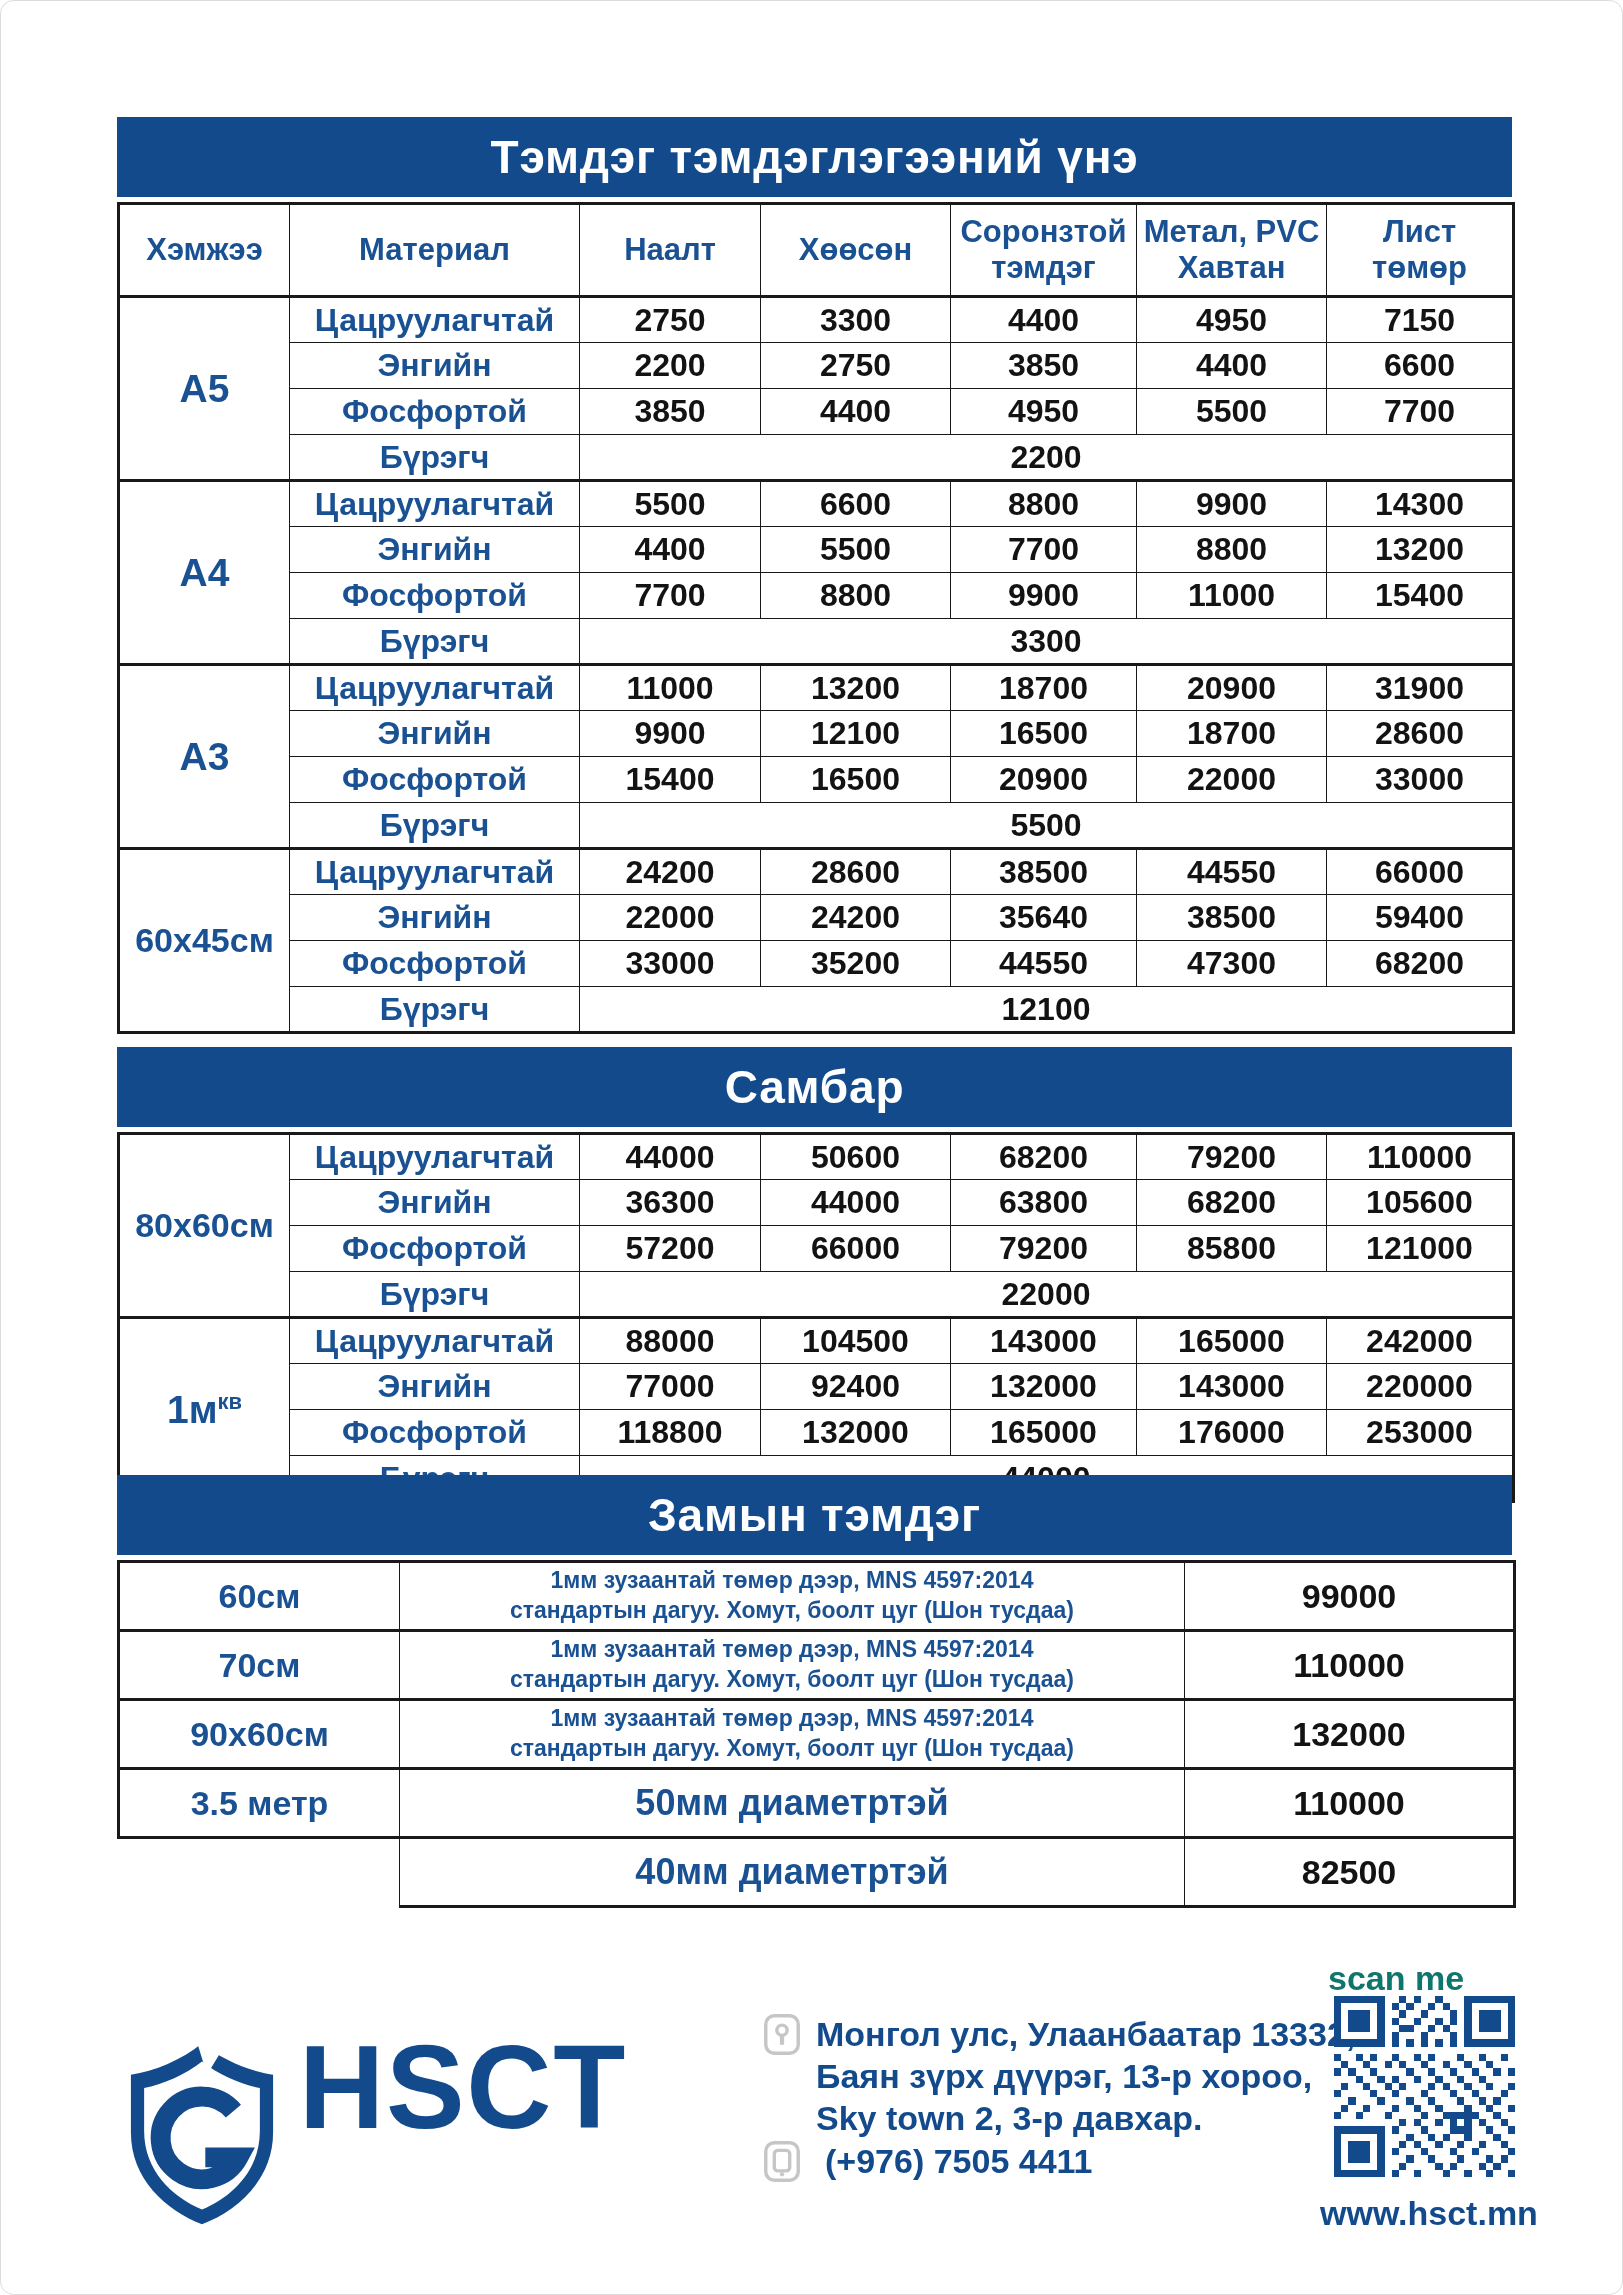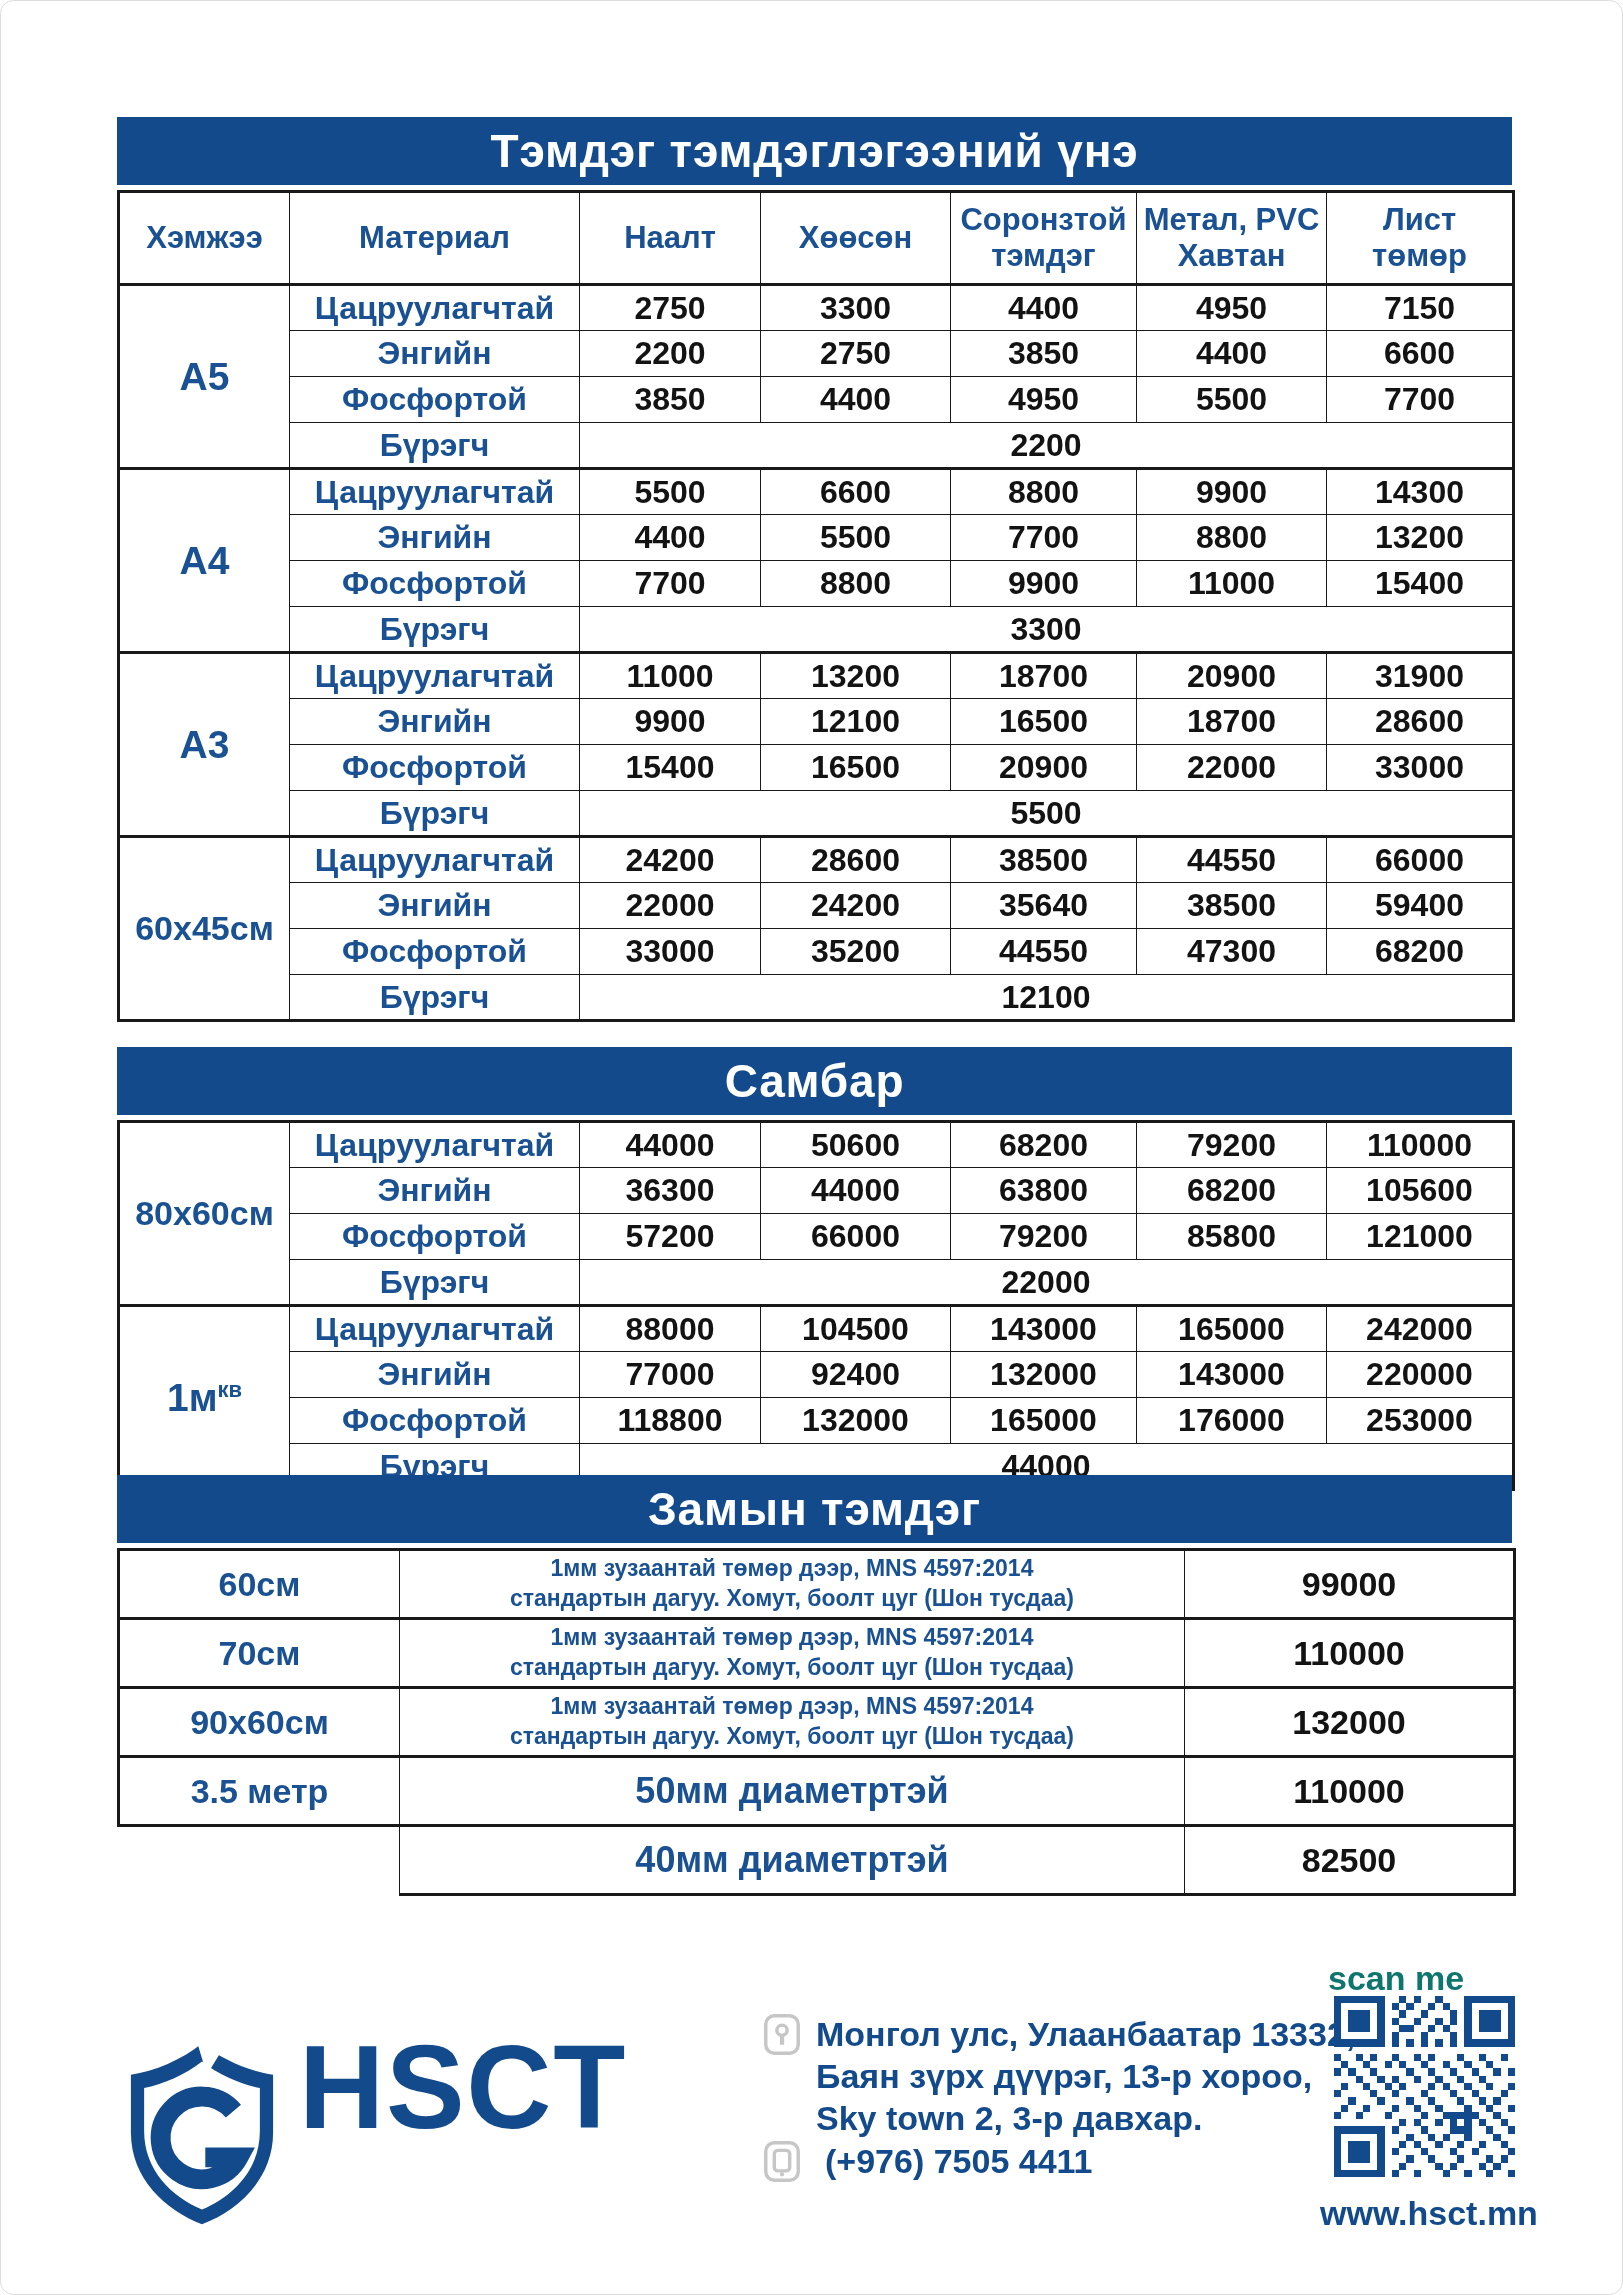--- a/index.html
+++ b/index.html
@@ -1,21 +1,21 @@
 <!DOCTYPE html>
 <html style="font-size:13.5px"><head>
 <meta charset="utf-8">
 <style>
   html,body{margin:0;padding:0;background:#fff;}
   .page{position:relative;width:1623px;height:2295px;background:#fff;box-sizing:border-box;
         border:1.7px solid #dcdcdc;border-radius:13.5px;overflow:hidden;
         font-family:"Liberation Sans",sans-serif;}
   .twrap{position:absolute;left:116px;width:1395px;}
   #t1w{top:116px;} #t2w{top:1046px;} #t3w{top:1474px;}
-  .bar{height:68px;background:#134a8c;color:#ffffff;font-weight:bold;font-size:46px;
+  .bar{height:80px;background:#134a8c;color:#ffffff;font-weight:bold;font-size:46px;
        display:flex;align-items:center;justify-content:center;font-stretch:condensed;letter-spacing:0.8px;}
   table.t{border-collapse:collapse;table-layout:fixed;width:1395px;margin-top:5px;}
   .t td,.t th{border:1.7px solid #191919;text-align:center;vertical-align:middle;padding:0;overflow:hidden;}
   .t12 tr{height:46px;}
   tr.head{height:93px;padding-left:6px;}
   tr.head th{border-top:3.4px solid #191919;font-size:31px;color:#1a5193;line-height:1.15;font-weight:bold;}
   .th2{display:block;}
   tr.gtop td{border-top:3.4px solid #191919;}
   .bl{border-left:3.4px solid #191919 !important;}
   .br{border-right:3.4px solid #191919 !important;}

